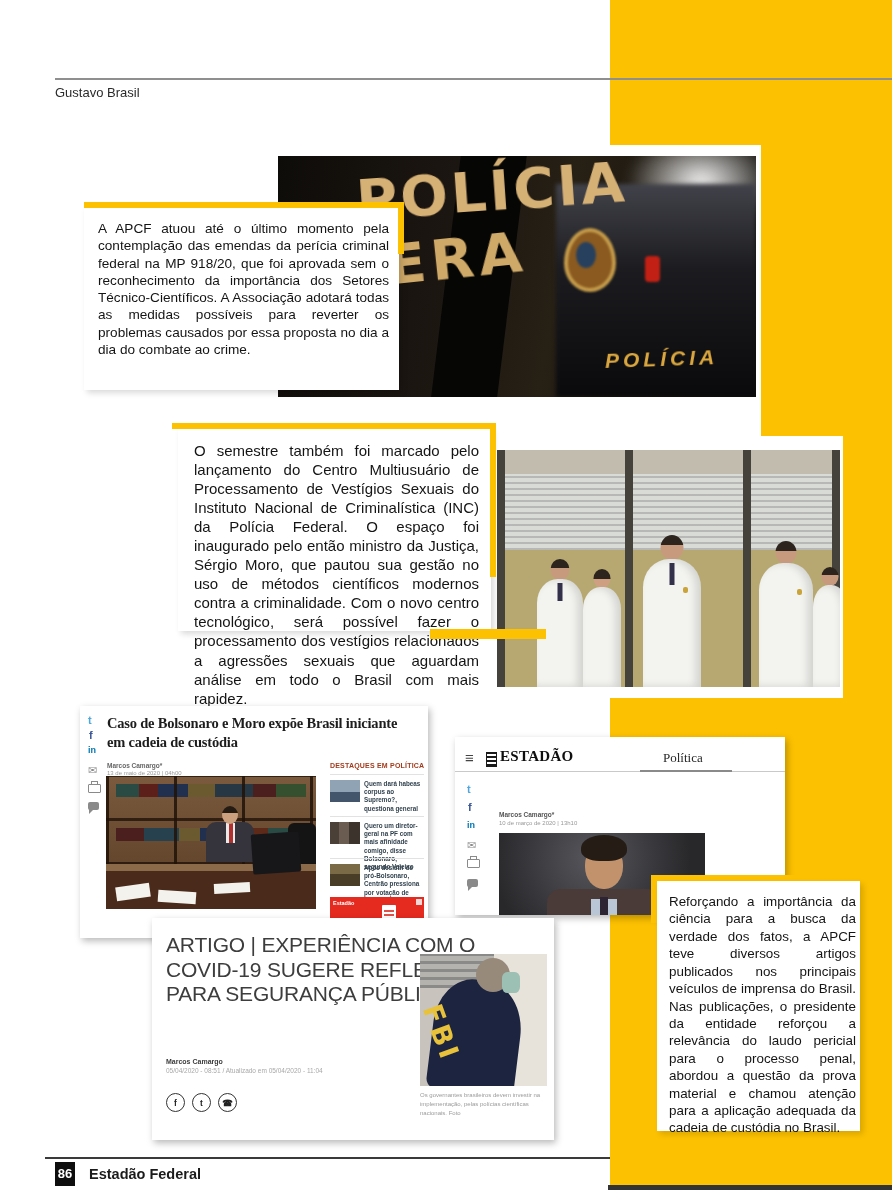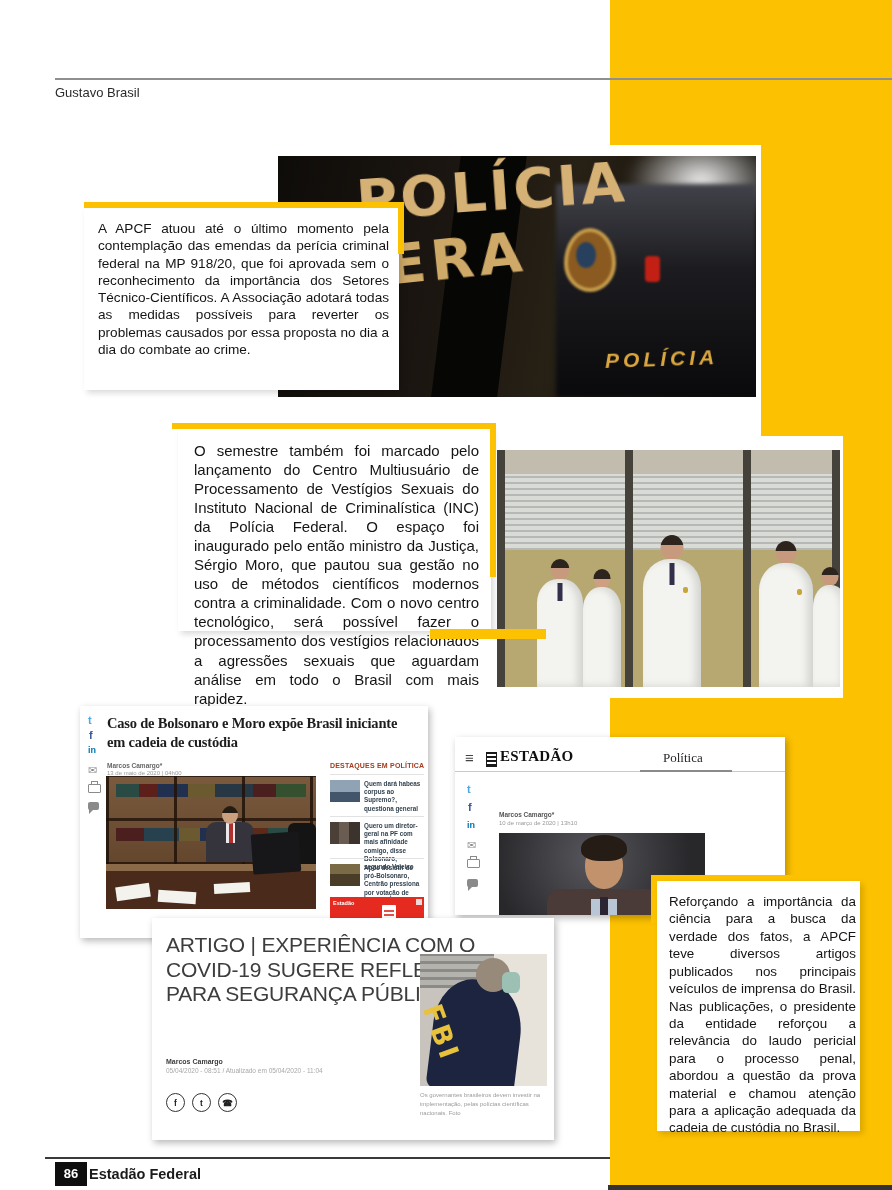--- a/index.html
+++ b/index.html
@@ -154,21 +154,21 @@
   .cv-head{position:absolute;left:56px;top:4px;width:34px;height:34px;border-radius:50%;background:#978a7b;}
   .cv-mask{position:absolute;left:82px;top:18px;width:18px;height:21px;background:#9cc0b4;border-radius:30%;}
   .cv-fbi{position:absolute;left:26px;top:46px;color:#e8c23a;font-weight:bold;font-size:27px;
     letter-spacing:3px;transform:rotate(70deg);transform-origin:left top;font-family:"DejaVu Sans",sans-serif;}
   .cv-caption{position:absolute;left:268px;top:173px;width:128px;font-size:6px;color:#9a9a9a;line-height:1.5;}
   .cv-share{position:absolute;left:14px;top:175px;display:flex;gap:7px;}
   .cv-circle{width:17px;height:17px;border:1.4px solid #333;border-radius:50%;font-size:8.5px;font-weight:bold;
     color:#222;display:flex;align-items:center;justify-content:center;}
   
   #footer-rule{left:45px;top:1157px;width:565px;height:2px;background:#3a3a3a;}
-  #footer-pg{left:55px;top:1162px;width:32px;height:24px;background:#0e0e0e;color:#fff;
+  #footer-pg{left:55px;top:1162px;width:20px;height:24px;background:#0e0e0e;color:#fff;
     font-weight:bold;font-size:13px;text-align:center;line-height:24px;}
   #footer-name{left:89px;top:1166px;font-size:14.5px;font-weight:bold;color:#1b1b1b;}
 </style>
 </head>
 <body>
 
 <div id="page">
 
   <div class="abs yellow" id="y-top1"></div>
   <div class="abs yellow" id="y-top2"></div>

